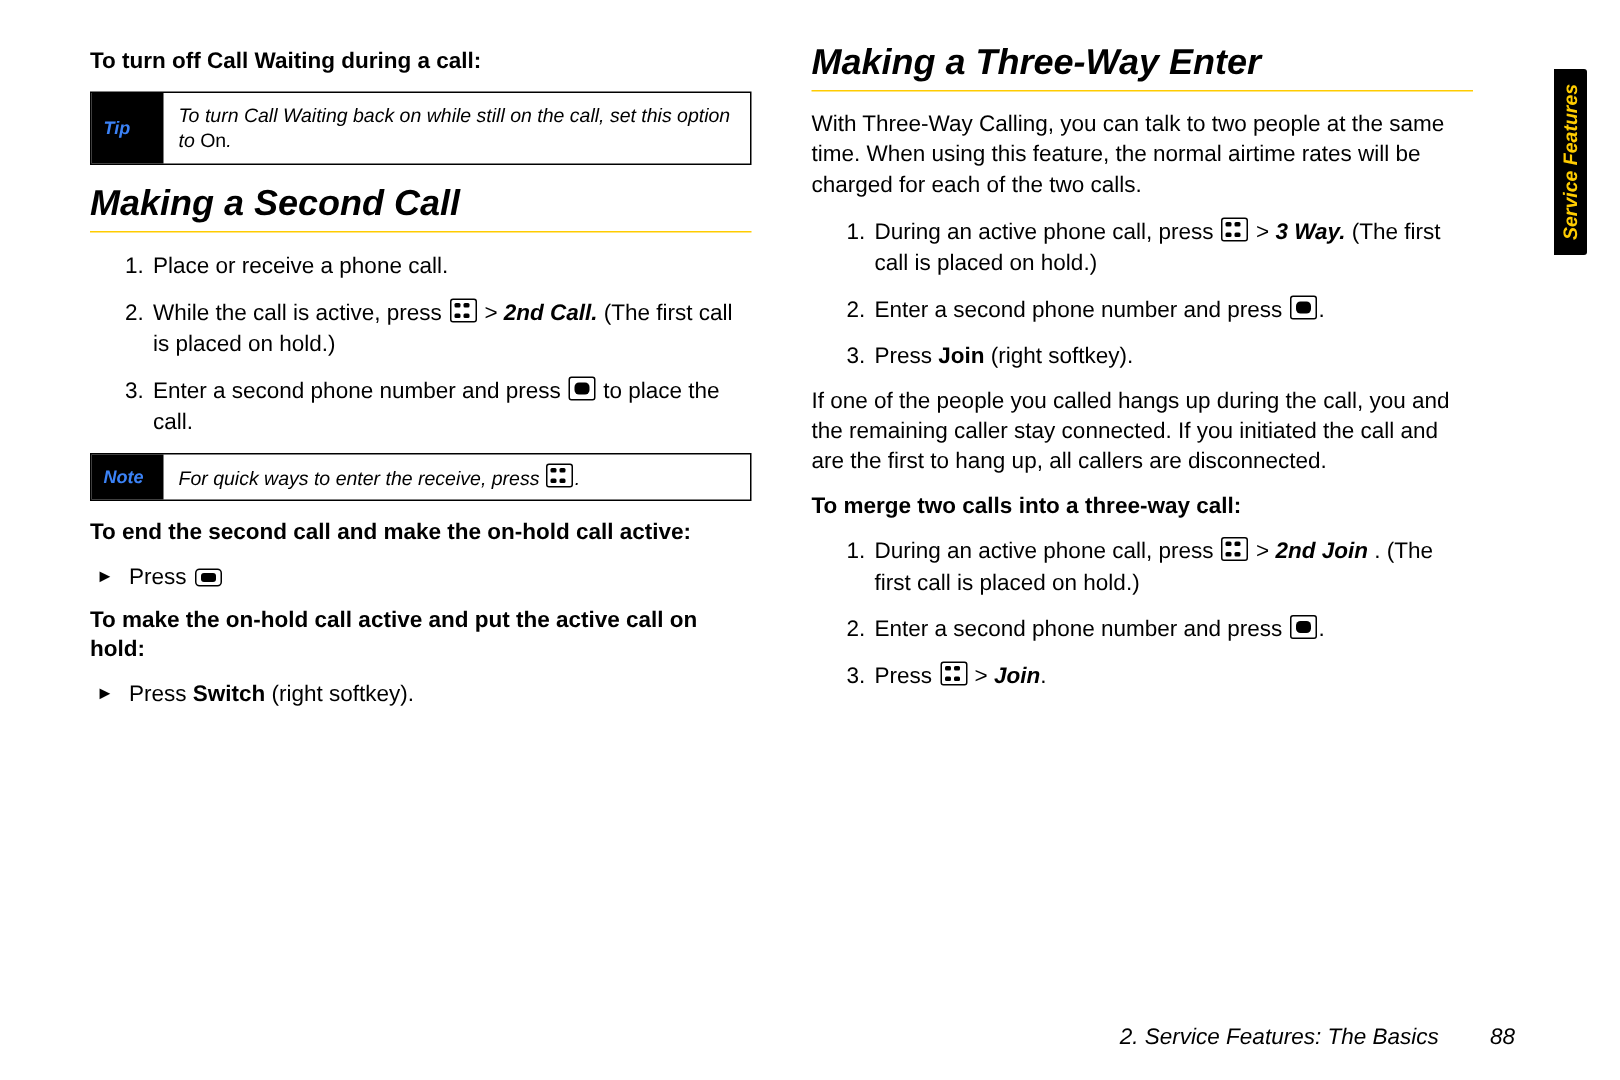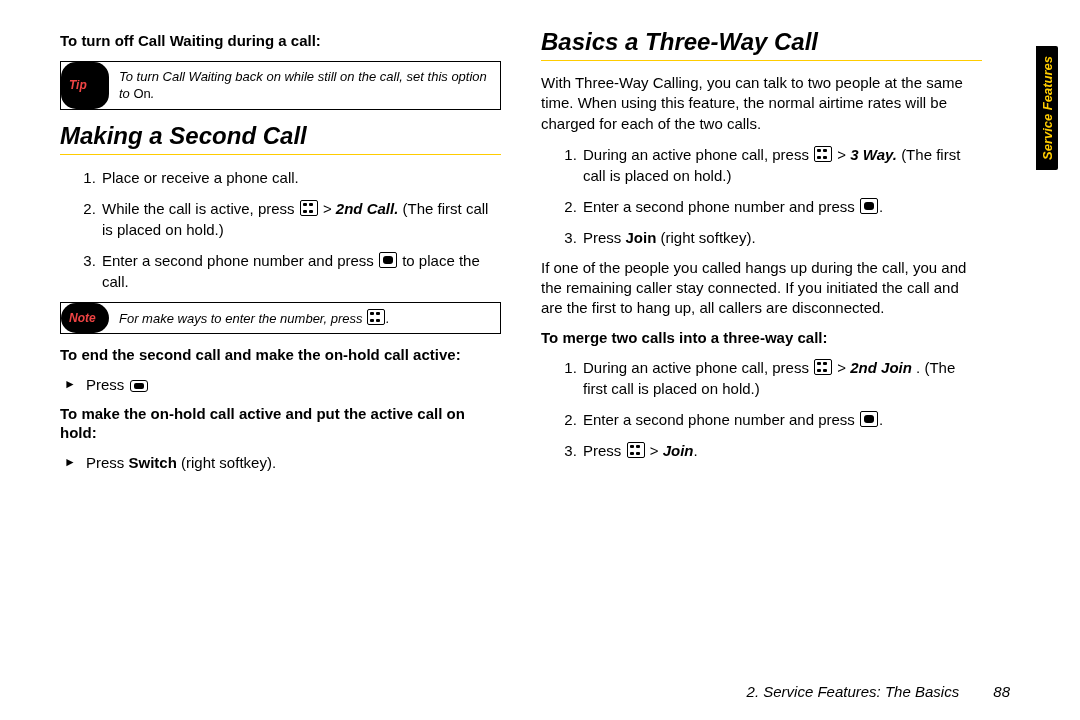--- a/index.html
+++ b/index.html
@@ -125,29 +125,28 @@
   }
 
   .callout {
     border: 1px solid #000;
     display: flex;
     margin: 8px 0 12px 0;
     align-items: stretch;
   }
   .callout .tag {
     background: #000;
-    color: #ef4444;
+    color: #3b82f6;
     font-size: 12px;
     font-style: italic;
     font-weight: bold;
     padding: 6px 8px;
     display: flex;
     align-items: center;
     min-width: 32px;
-    border-radius: 15px;
   }
   .callout .text {
     font-size: 13px;
     font-style: italic;
     padding: 6px 10px;
     line-height: 1.35;
   }
   .callout .text .upright { font-style: normal; }
 
   
@@ -216,21 +215,21 @@
       <li>
         <span>Enter a second phone number and press </span>
         <span class="icon-box center"></span>
         <span> to place the call.</span>
       </li>
     </ol>
 
     <div class="callout">
       <div class="tag">Note</div>
       <div class="text">
-        <span>For make ways to enter the number, press </span><span class="icon-box menu upright" style="font-style:normal"></span>.
+        <span>For quick ways to enter the receive, press </span><span class="icon-box menu upright" style="font-style:normal"></span>.
       </div>
     </div>
 
     <p class="subhead">To end the second call and make the on-hold call active:</p>
     <ul class="arrow">
       <li>
         <span>Press </span>
         <span class="icon-box flat"></span>
       </li>
     </ul>
@@ -240,21 +239,21 @@
       <li>
         <span>Press </span>
         <span class="bold">Switch</span>
         <span> (right softkey).</span>
       </li>
     </ul>
   </div>
 
   <div class="col right">
 
-    <h2 class="section" style="margin-top:0">Basics a Three-Way Call</h2>
+    <h2 class="section" style="margin-top:0">Making a Three-Way Enter</h2>
     <hr class="yellow">
 
     <p class="body">With Three-Way Calling, you can talk to two people at the same time. When using this feature, the normal airtime rates will be charged for each of the two calls.</p>
 
     <ol class="steps">
       <li>
         <span>During an active phone call, press </span>
         <span class="icon-box menu"></span>
         <span> &gt; </span>
         <span class="bolditalic">3 Way.</span>

